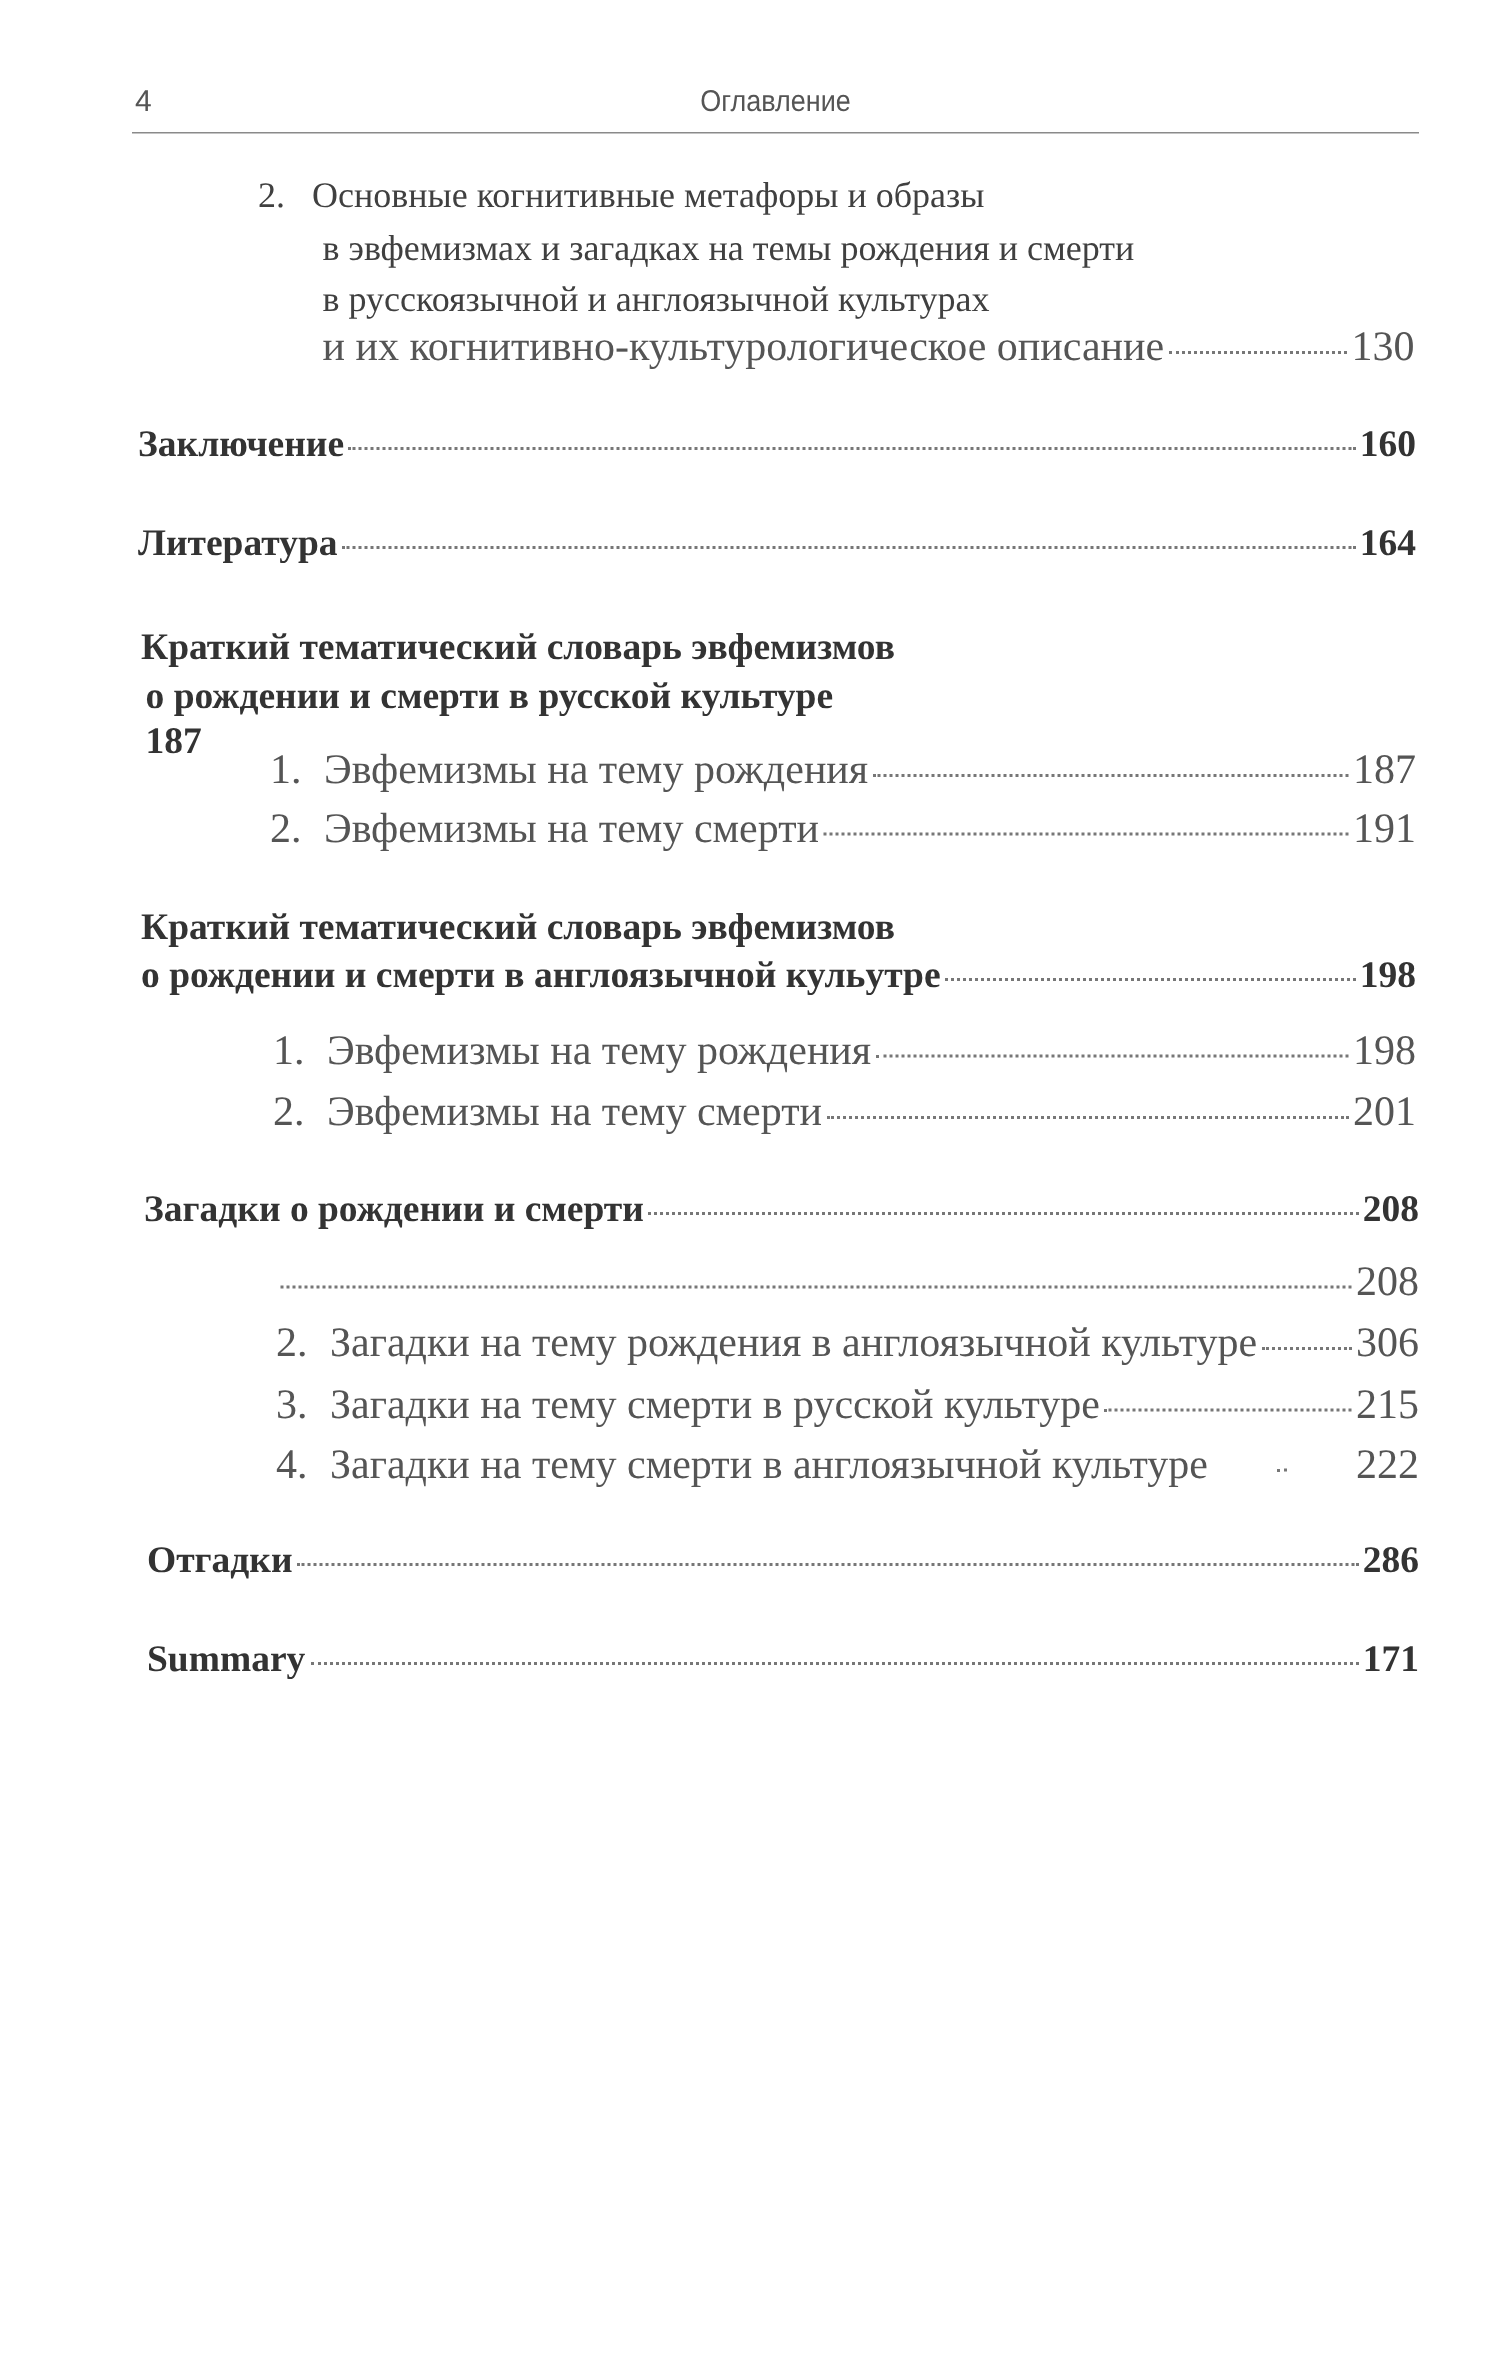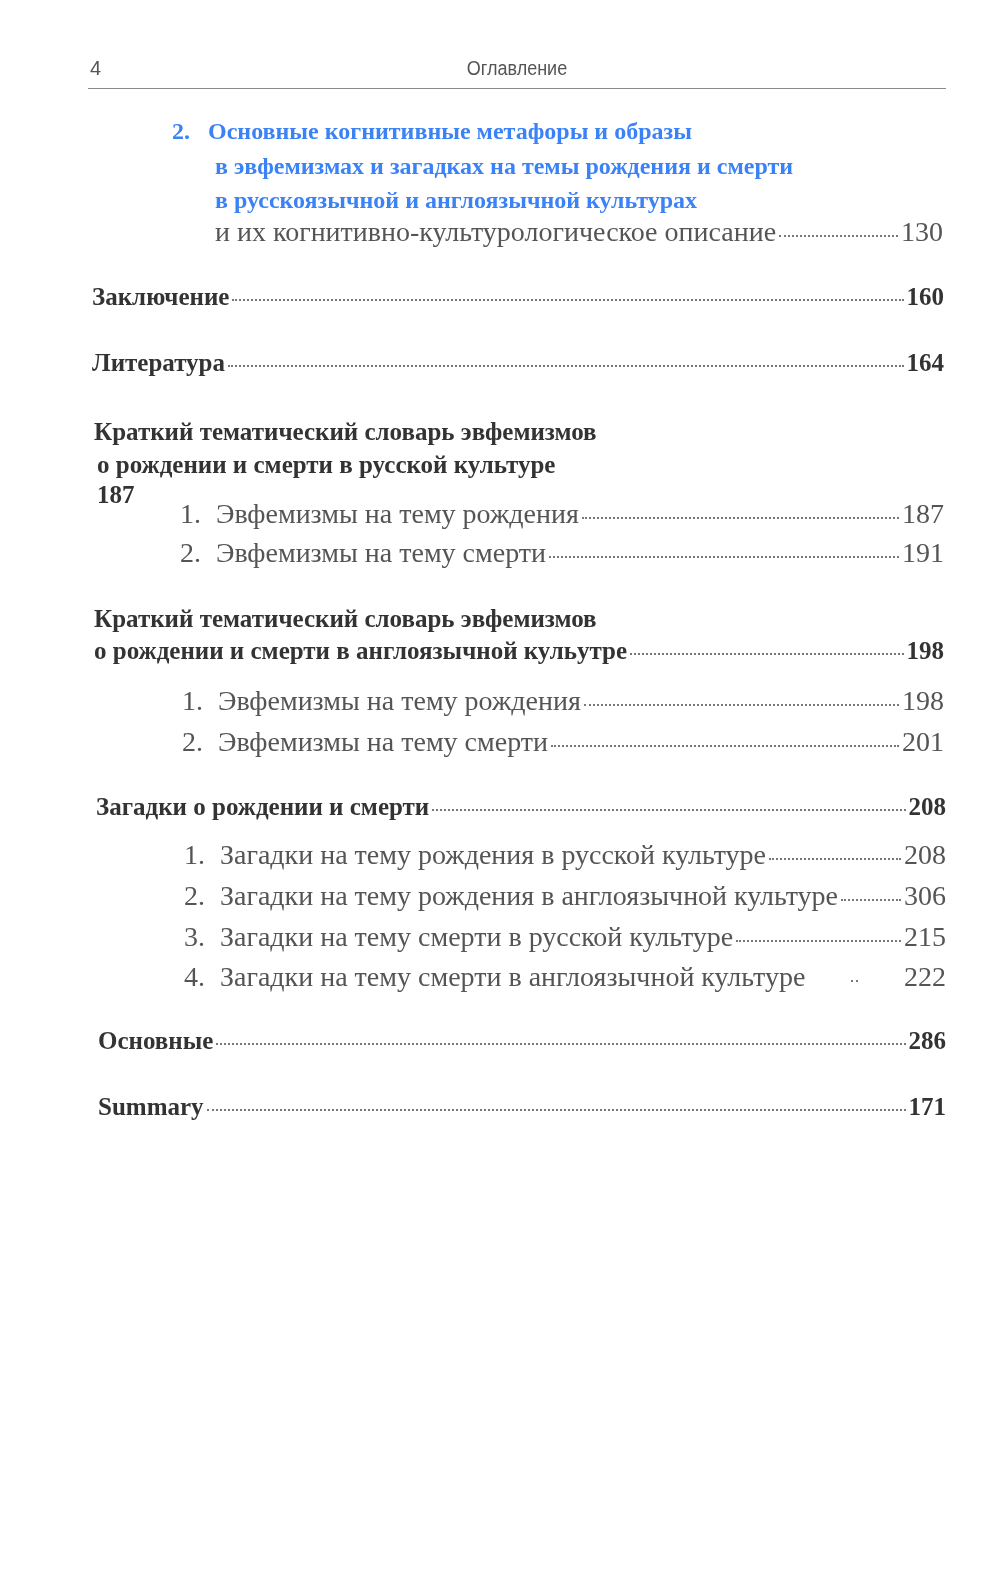--- a/index.html
+++ b/index.html
@@ -28,21 +28,21 @@
   }
   .toc-line.bold { font-weight: bold; color: #333; font-size: 25px; }
   .toc-line.sub { color: #555; }
   .toc-line .label { flex: 0 0 auto; }
   .toc-line .leader {
     flex: 1 1 auto; overflow: hidden; margin: 0 3px;
     border-bottom: 2px dotted #777; height: 0; position: relative; top: -4px;
   }
   .toc-line .pg { flex: 0 0 auto; }
   .plain-line {
-    position: absolute; font-size: 24px; color: #3b82f6; white-space: nowrap; font-weight: bold;
+    position: absolute; font-size: 24px; color: #404040; white-space: nowrap;
   }
   .num { display: inline-block; width: 36px; }
 </style>
 </head>
 <body>
 
 <div class="header">
   <span class="page-num">4</span>
   <div class="running-title">Оглавление</div>
 </div>
@@ -103,42 +103,41 @@
   <span class="leader"></span>
   <span class="pg">201</span>
 </div>
 
 <div class="toc-line bold" style="left:96px; top:793px; width:850px;">
   <span class="label">Загадки о рождении и смерти</span>
   <span class="leader"></span>
   <span class="pg">208</span>
 </div>
 <div class="toc-line sub" style="left:184px; top:839px; width:762px;">
-  <span class="label"><span class="num">1.</span><span>Загадки на тему рождения в русской культуре</span></span>
   <span class="leader"></span>
   <span class="pg">208</span>
 </div>
 <div class="toc-line sub" style="left:184px; top:880px; width:762px;">
   <span class="label"><span class="num">2.</span><span>Загадки на тему рождения в англоязычной культуре</span></span>
   <span class="leader"></span>
   <span class="pg">306</span>
 </div>
 <div class="toc-line sub" style="left:184px; top:921px; width:762px;">
   <span class="label"><span class="num">3.</span><span>Загадки на тему смерти в русской культуре</span></span>
   <span class="leader"></span>
   <span class="pg">215</span>
 </div>
 <div class="toc-line sub" style="left:184px; top:961px; width:762px;gap:43px;">
   <span class="label"><span class="num">4.</span><span>Загадки на тему смерти в англоязычной культуре</span></span>
   <span class="leader"></span>
   <span class="pg">222</span>
 </div>
 
 <div class="toc-line bold" style="left:98px; top:1027px; width:848px;">
-  <span class="label">Основные</span>
+  <span class="label">Отгадки</span>
   <span class="leader"></span>
   <span class="pg">286</span>
 </div>
 
 <div class="toc-line bold" style="left:98px; top:1093px; width:848px;">
   <span class="label">Summary</span>
   <span class="leader"></span>
   <span class="pg">171</span>
 </div>
 

